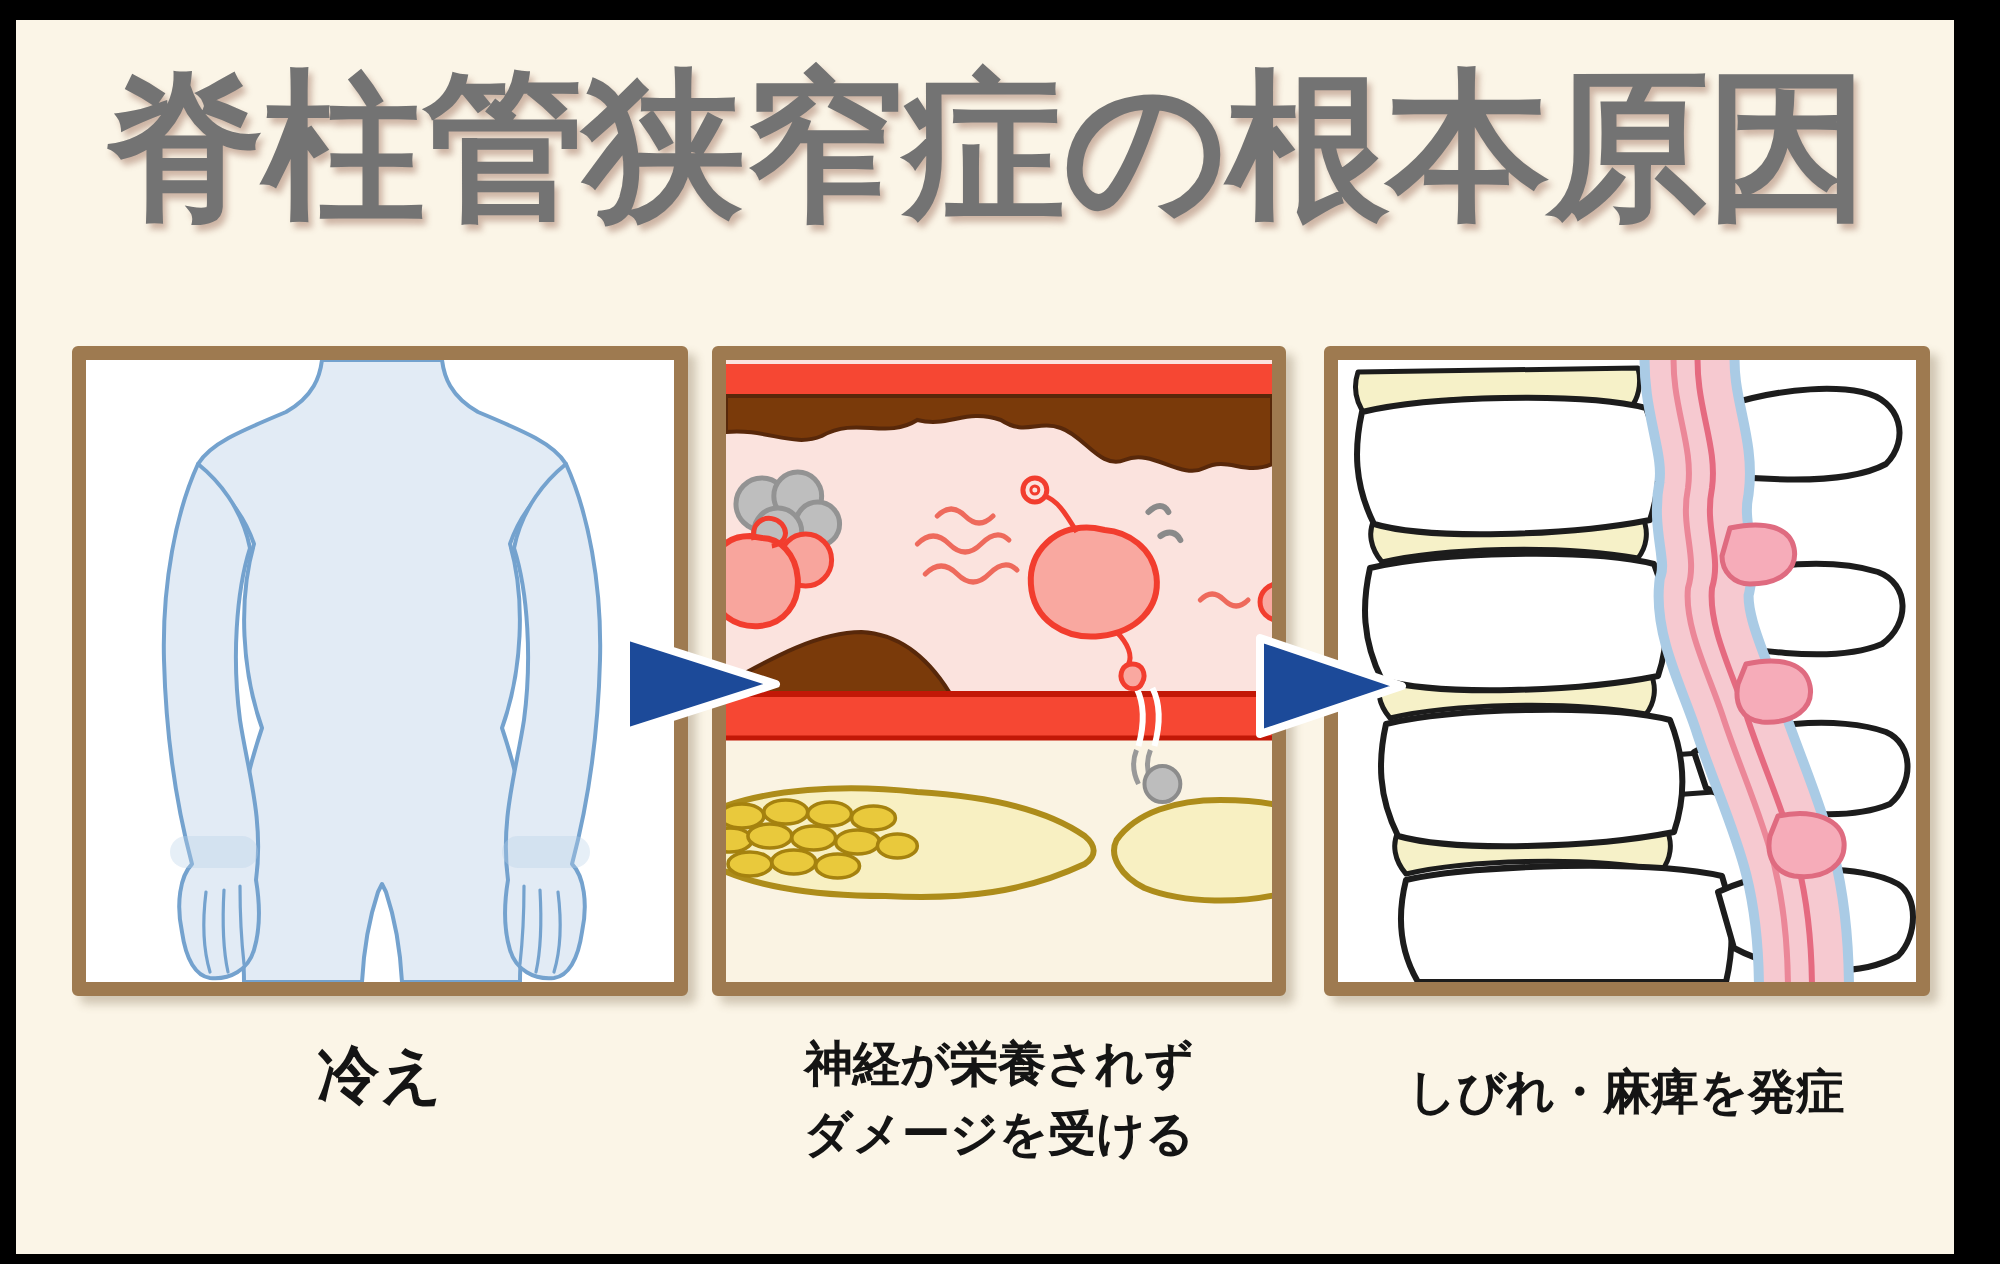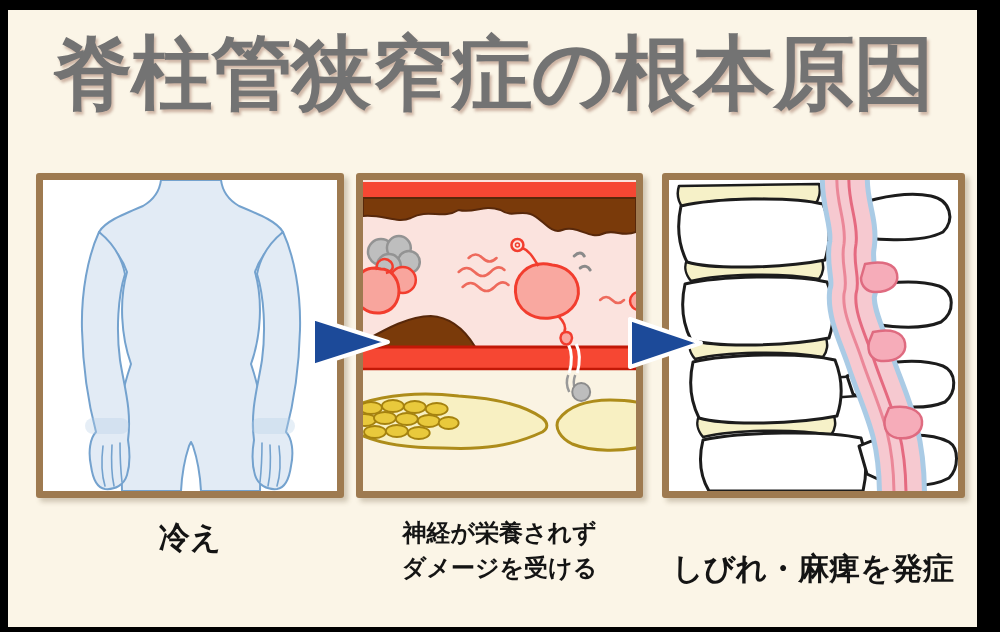--- a/index.html
+++ b/index.html
@@ -41,21 +41,21 @@
   .caption{
     position:absolute;
     text-align:center;
     font-weight:900;
     color:#141414;
     line-height:1.45;
     white-space:nowrap;
   }
   #cap-1{left:28px;width:308px;top:506px;font-size:31px;}
   #cap-2{left:340px;width:303px;top:506px;font-size:24px;}
-  #cap-3{left:648px;width:314px;top:537px;font-size:31px;}
+  #cap-3{left:648px;width:314px;top:520px;font-size:24px;}
   .arrow{position:absolute;z-index:6;}
   #arrow-1{left:302px;top:305px;}
   #arrow-2{left:619px;top:306px;}
 </style>
 </head>
 <body>
 
 <div class="frame">
 
   <div class="title">脊柱管狭窄症の根本原因</div>

